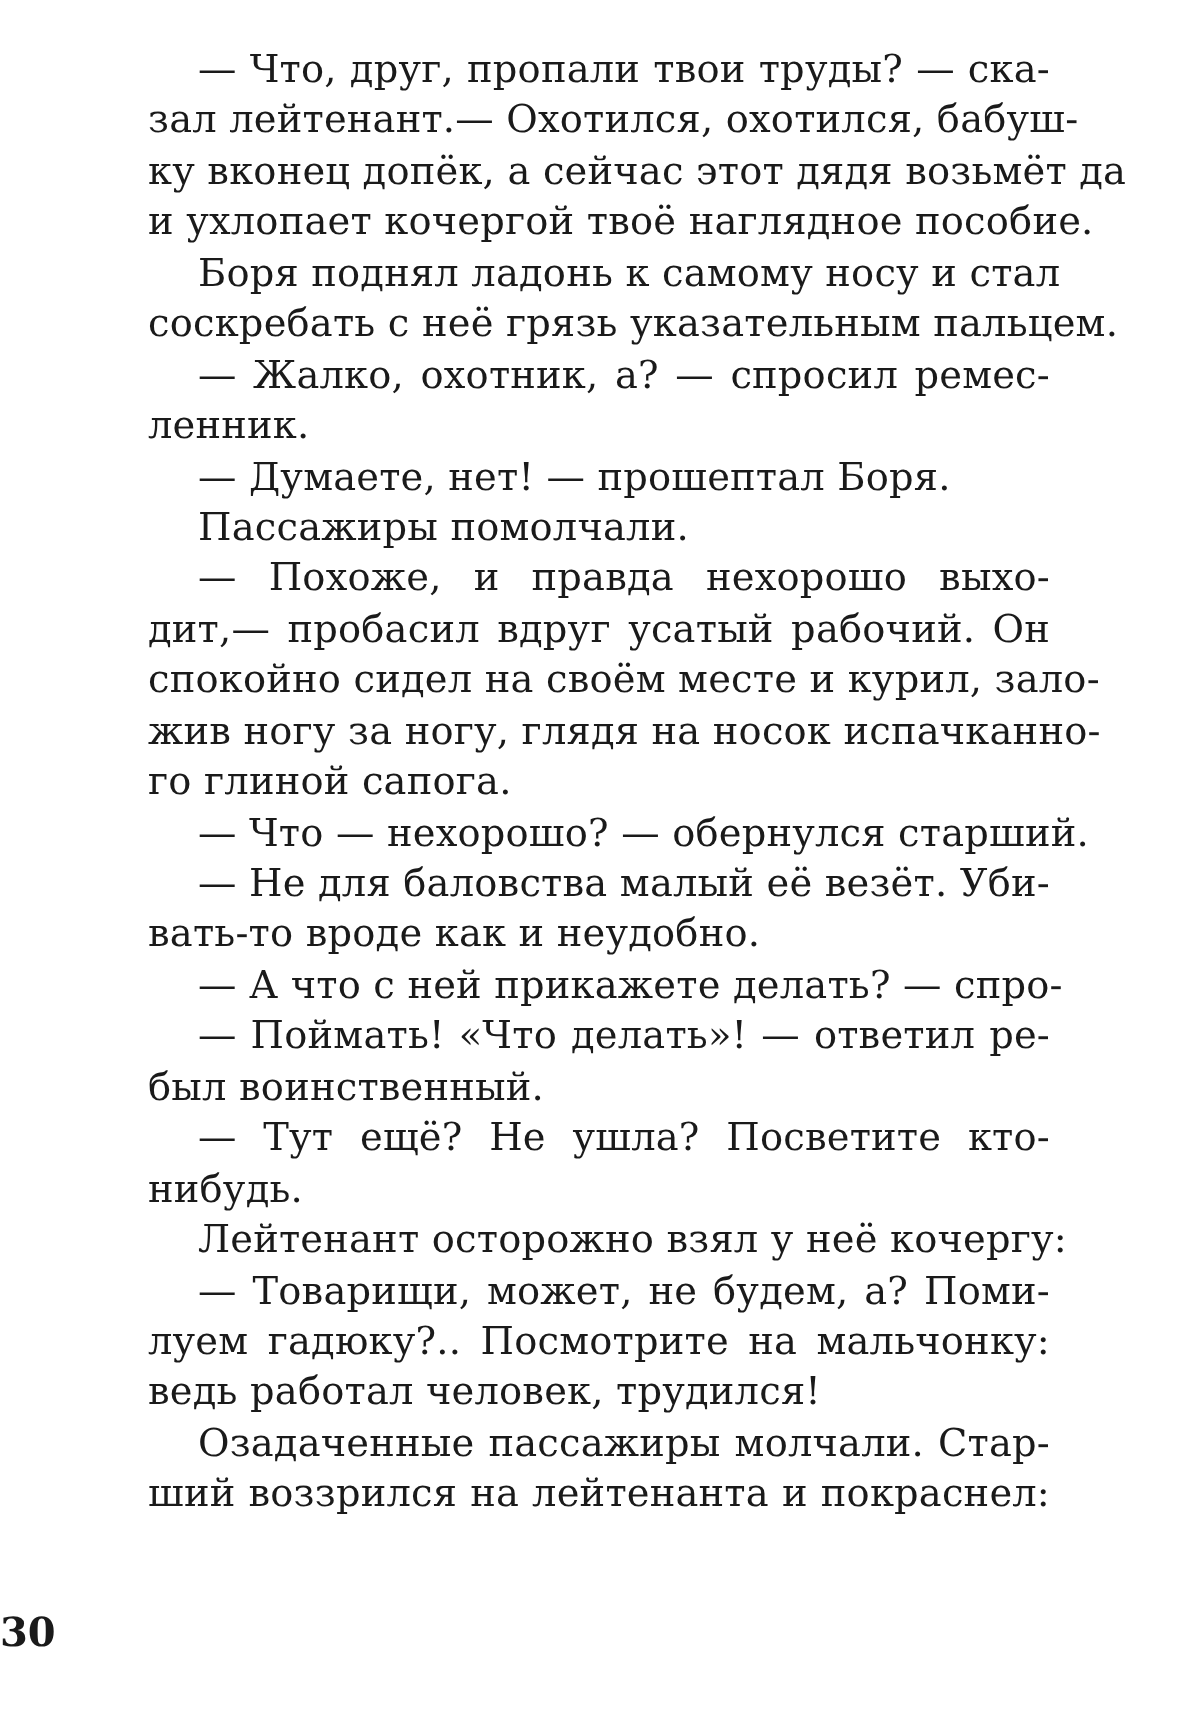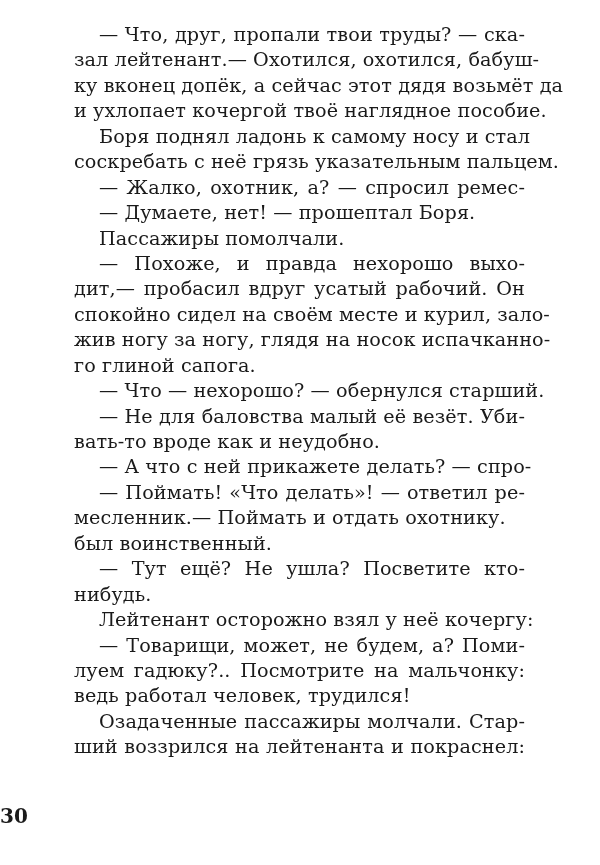--- a/index.html
+++ b/index.html
@@ -52,33 +52,33 @@
 <body>
 
 <div class="page-text" id="page-text">
     <span class="line indent">— Что, друг, пропали твои труды? — ска-</span>
     <span class="line">зал лейтенант.— Охотился, охотился, бабуш-</span>
     <span class="line">ку вконец допёк, а сейчас этот дядя возьмёт да</span>
     <span class="line last">и ухлопает кочергой твоё наглядное пособие.</span>
     <span class="line indent">Боря поднял ладонь к самому носу и стал</span>
     <span class="line last">соскребать с неё грязь указательным пальцем.</span>
     <span class="line indent">— Жалко, охотник, а? — спросил ремес-</span>
+    <span class="line last">ленник.</span>
     <span class="line indent last">— Думаете, нет! — прошептал Боря.</span>
     <span class="line indent last">Пассажиры помолчали.</span>
     <span class="line indent">— Похоже, и правда нехорошо выхо-</span>
     <span class="line">дит,— пробасил вдруг усатый рабочий. Он</span>
     <span class="line">спокойно сидел на своём месте и курил, зало-</span>
     <span class="line">жив ногу за ногу, глядя на носок испачканно-</span>
     <span class="line last">го глиной сапога.</span>
     <span class="line indent">— Что — нехорошо? — обернулся старший.</span>
     <span class="line indent">— Не для баловства малый её везёт. Уби-</span>
     <span class="line last">вать-то вроде как и неудобно.</span>
     <span class="line indent">— А что с ней прикажете делать? — спро-</span>
     <span class="line indent">— Поймать! «Что делать»! — ответил ре-</span>
-    <span class="line last">месленник.— Поймать и отдать охотнику.</span>
     <span class="line last">был воинственный.</span>
     <span class="line indent">— Тут ещё? Не ушла? Посветите кто-</span>
     <span class="line last">нибудь.</span>
     <span class="line indent">Лейтенант осторожно взял у неё кочергу:</span>
     <span class="line indent">— Товарищи, может, не будем, а? Поми-</span>
     <span class="line">луем гадюку?.. Посмотрите на мальчонку:</span>
     <span class="line last">ведь работал человек, трудился!</span>
     <span class="line indent">Озадаченные пассажиры молчали. Стар-</span>
     <span class="line">ший воззрился на лейтенанта и покраснел:</span>
   </div>

